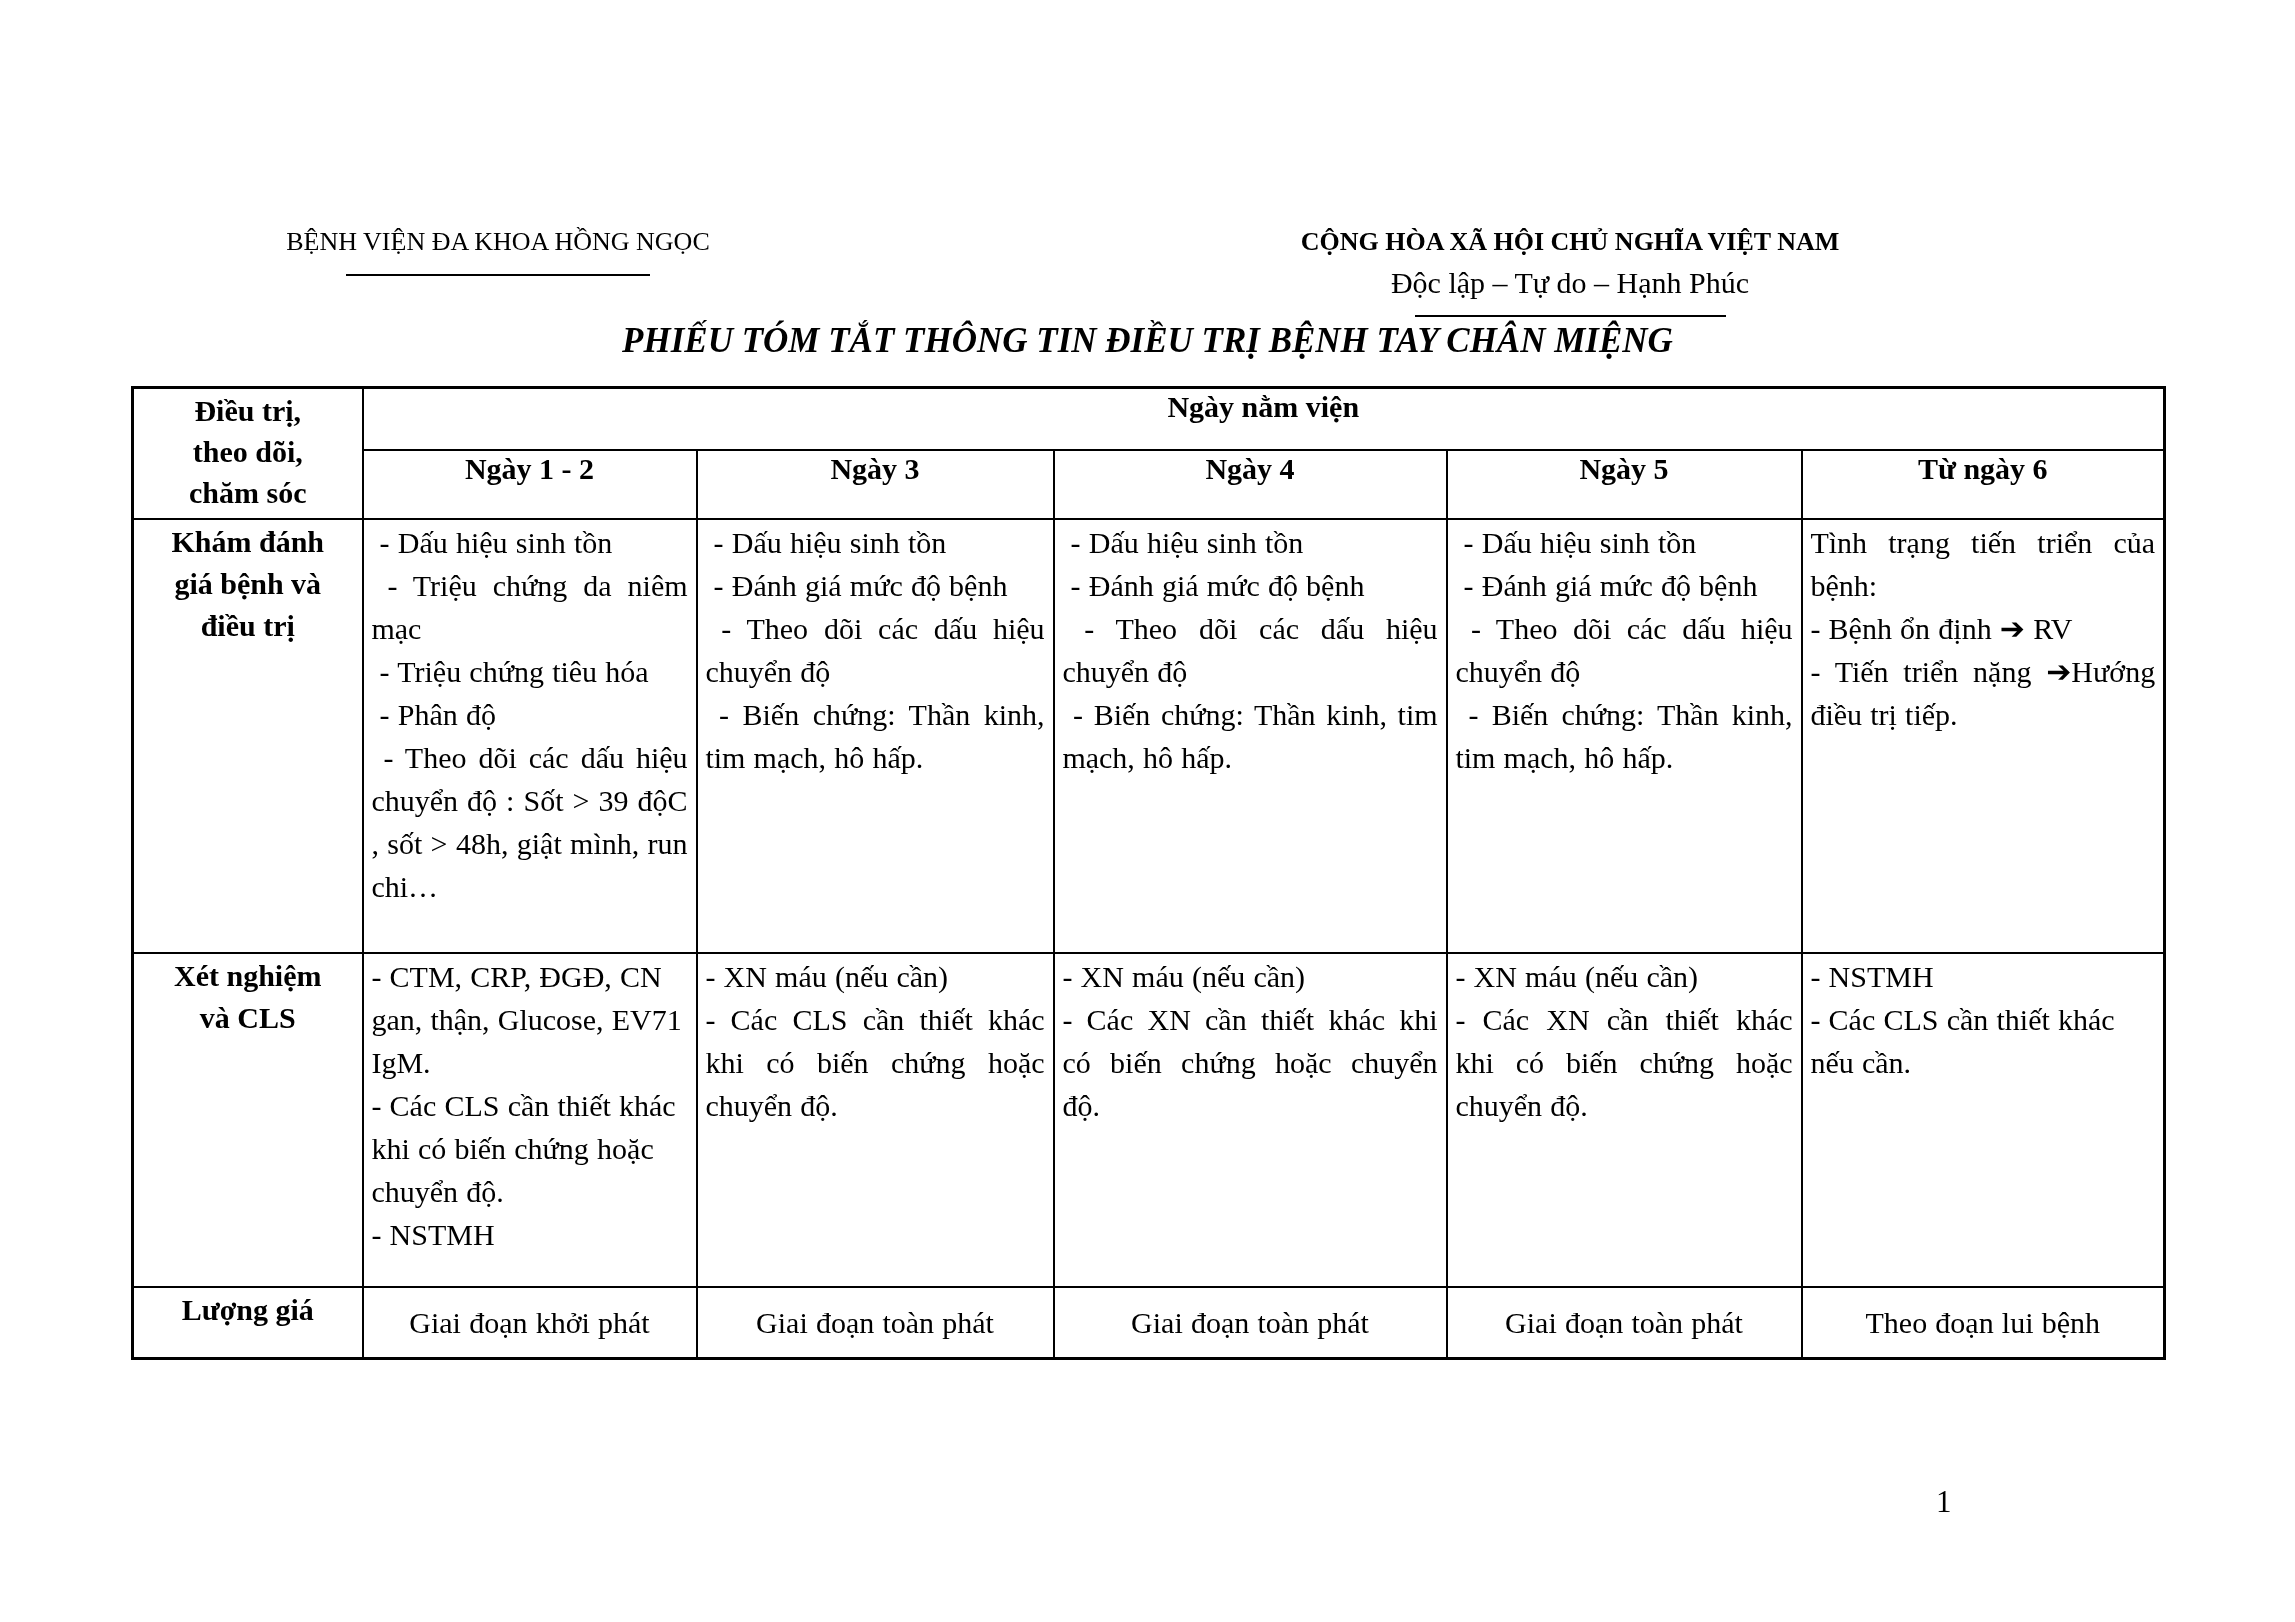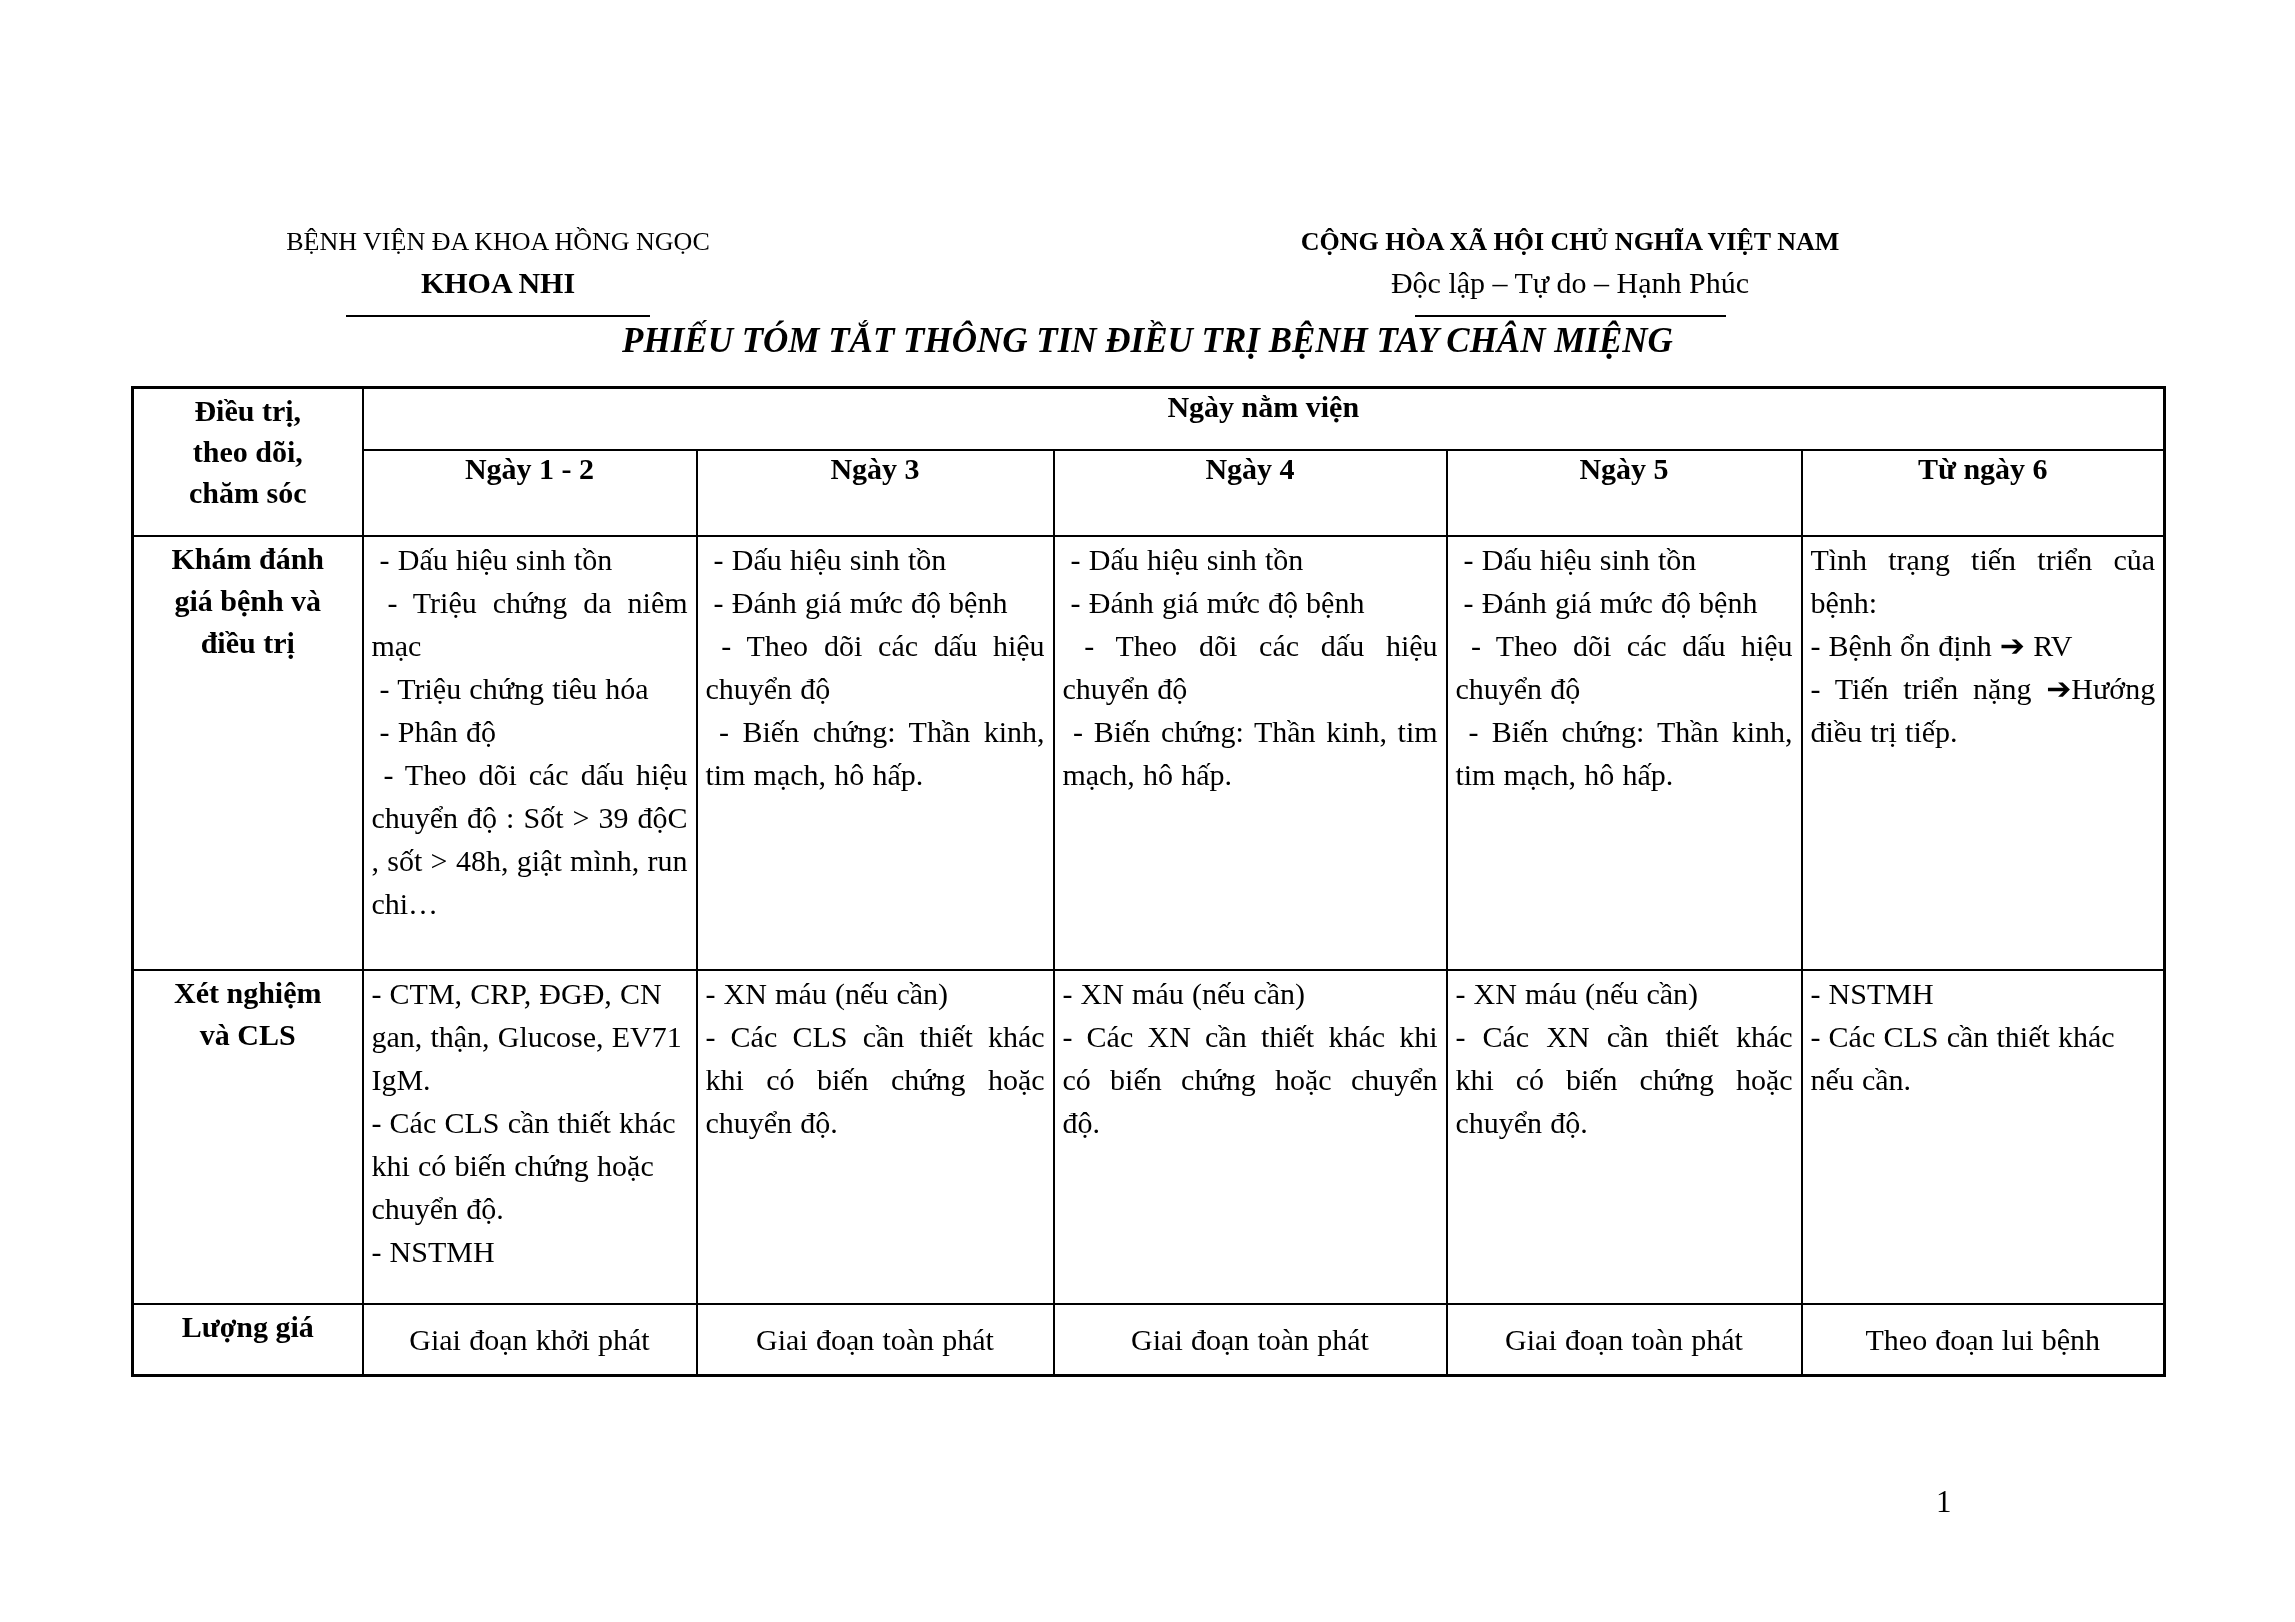--- a/index.html
+++ b/index.html
@@ -32,21 +32,21 @@
     border:3.3px solid #000;
   }
   table.main td {
     border:2.6px solid #000;
     font-size:30px;
     padding:1.3px 7.9px;
     vertical-align:top;
     overflow:hidden;
   }
   tr.ghead { height:62px; }
-  tr.dhead { height:86px; }
+  tr.dhead { height:69px; }
   tr.r1 { height:434px; }
   tr.r2 { height:334px; }
   tr.r3 { height:72px;padding-left:8px; }
   td.ghead-cell, td.dhead-cell, td.corner {
     text-align:center; vertical-align:middle; font-weight:bold; padding:1.3px 3.9px;
   }
   td.corner { line-height:41px; white-space:pre-line; }
   td.rowlabel {
     font-weight:bold; text-align:center; vertical-align:middle;
     line-height:42px; white-space:pre-line; padding:1.3px 3.9px;
@@ -62,21 +62,20 @@
   
   .pagenum { position:absolute; left:1936px; top:1484px; font-size:31px; }
 </style>
 </head>
 <body>
 
 <div class="sheet">
 
   <div class="hdr hdr-left">
     <div class="l1">BỆNH VIỆN ĐA KHOA HỒNG NGỌC</div>
-    <div class="l2">KHOA NHI</div>
     <div class="hdr-rule"></div>
   </div>
 
   <div class="hdr hdr-right">
     <div class="l1">CỘNG HÒA XÃ HỘI CHỦ NGHĨA VIỆT NAM</div>
     <div class="l2">Độc lập – Tự do – Hạnh Phúc</div>
     <div class="hdr-rule"></div>
   </div>
 
   <div class="doc-title">PHIẾU TÓM TẮT THÔNG TIN ĐIỀU TRỊ BỆNH TAY CHÂN MIỆNG</div>

